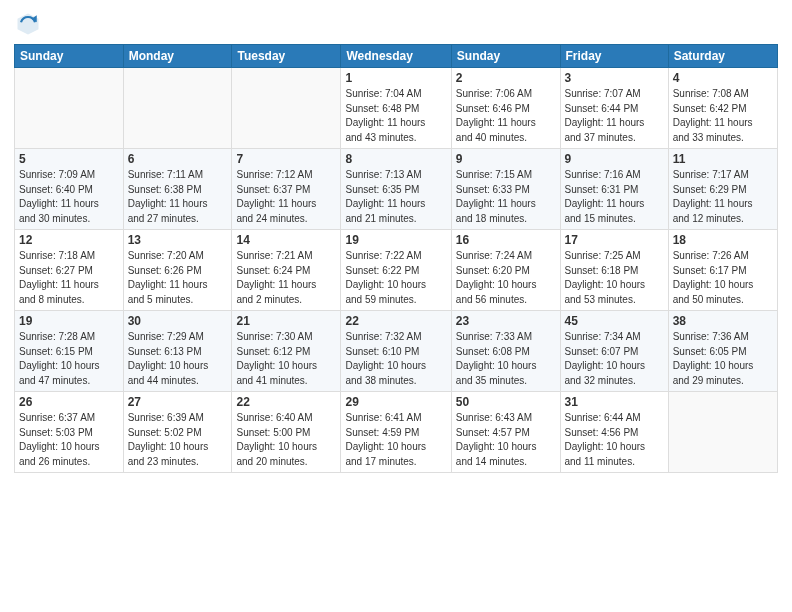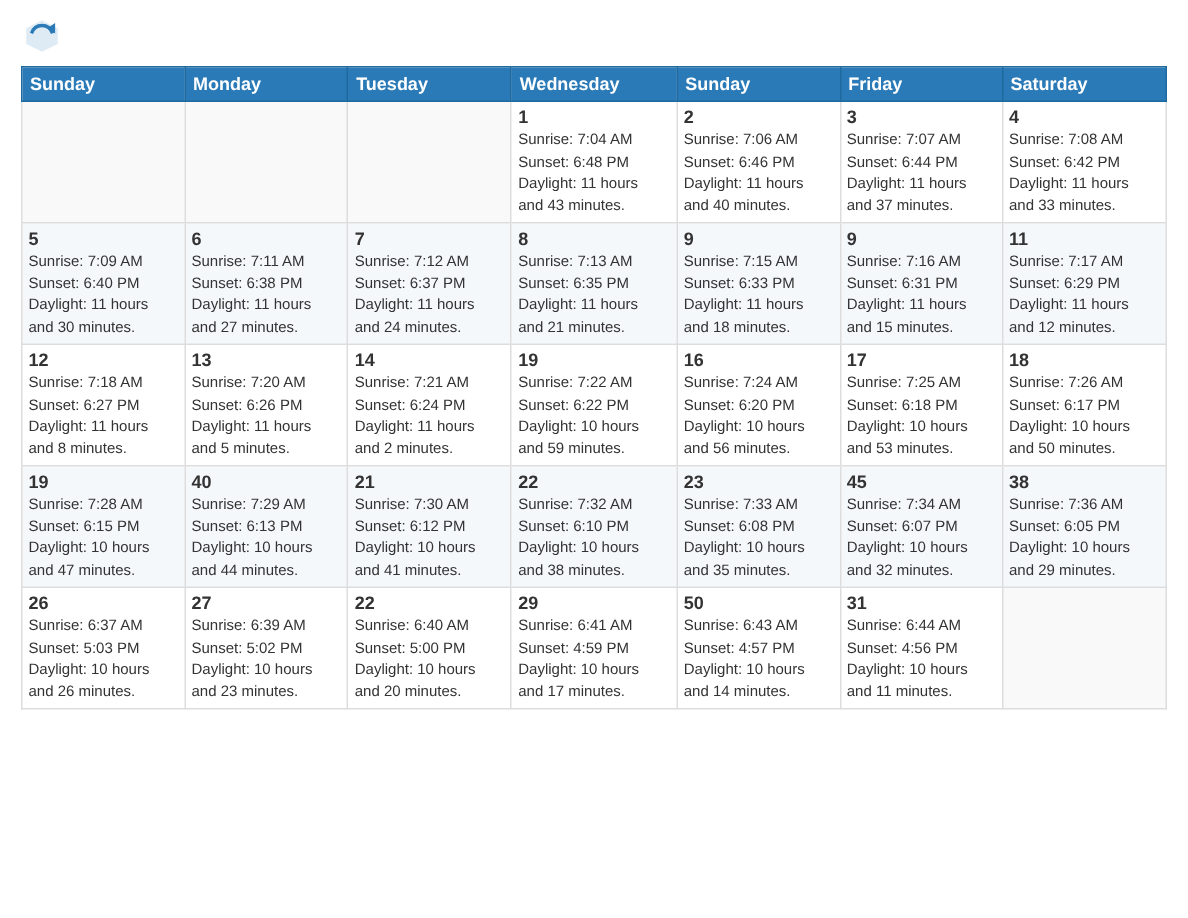--- a/index.html
+++ b/index.html
@@ -210,21 +210,21 @@
             <span class="day-num">18</span>
             <div class="day-info">Sunrise: 7:26 AM<br>Sunset: 6:17 PM<br>Daylight: 10 hours<br>and 50 minutes.</div>
           </td>
         </tr>
         <tr>
           <td>
             <span class="day-num">19</span>
             <div class="day-info">Sunrise: 7:28 AM<br>Sunset: 6:15 PM<br>Daylight: 10 hours<br>and 47 minutes.</div>
           </td>
           <td>
-            <span class="day-num">40</span>
+            <span class="day-num">30</span>
             <div class="day-info">Sunrise: 7:29 AM<br>Sunset: 6:13 PM<br>Daylight: 10 hours<br>and 44 minutes.</div>
           </td>
           <td>
             <span class="day-num">21</span>
             <div class="day-info">Sunrise: 7:30 AM<br>Sunset: 6:12 PM<br>Daylight: 10 hours<br>and 41 minutes.</div>
           </td>
           <td>
             <span class="day-num">22</span>
             <div class="day-info">Sunrise: 7:32 AM<br>Sunset: 6:10 PM<br>Daylight: 10 hours<br>and 38 minutes.</div>
           </td>

